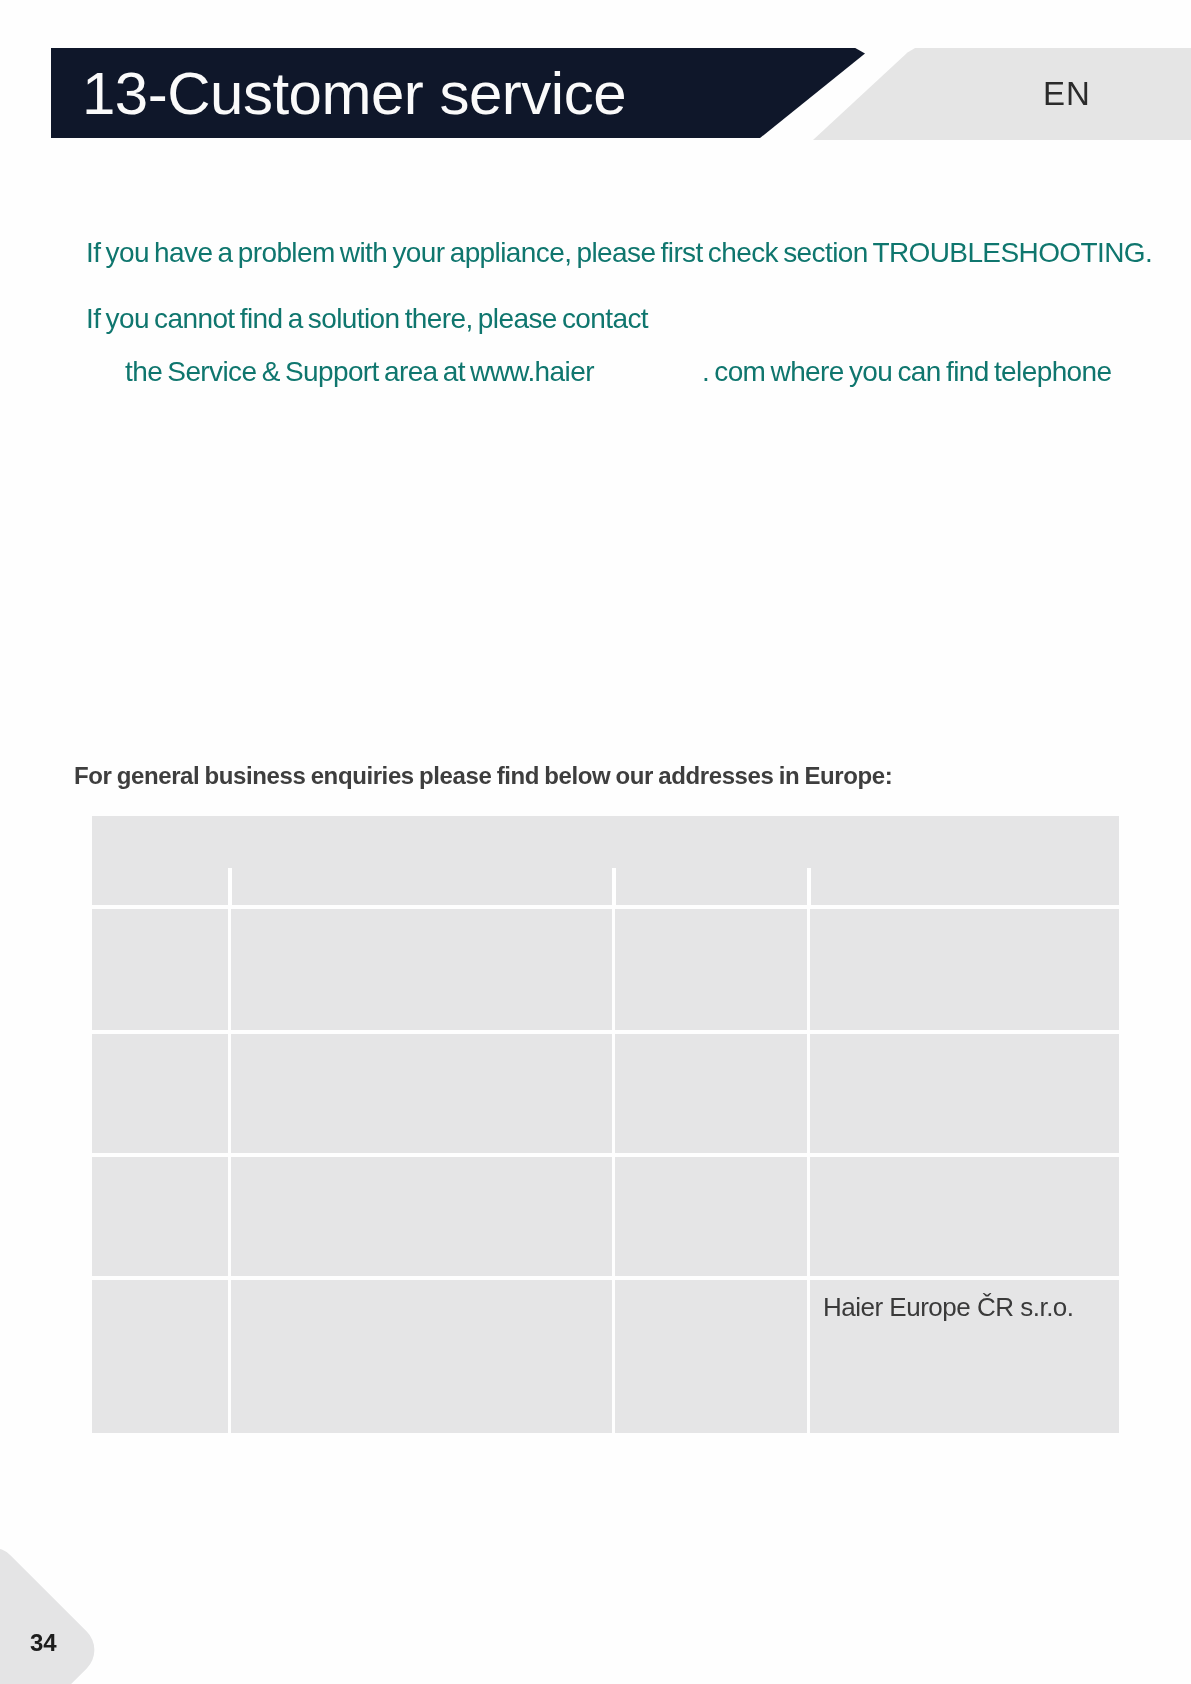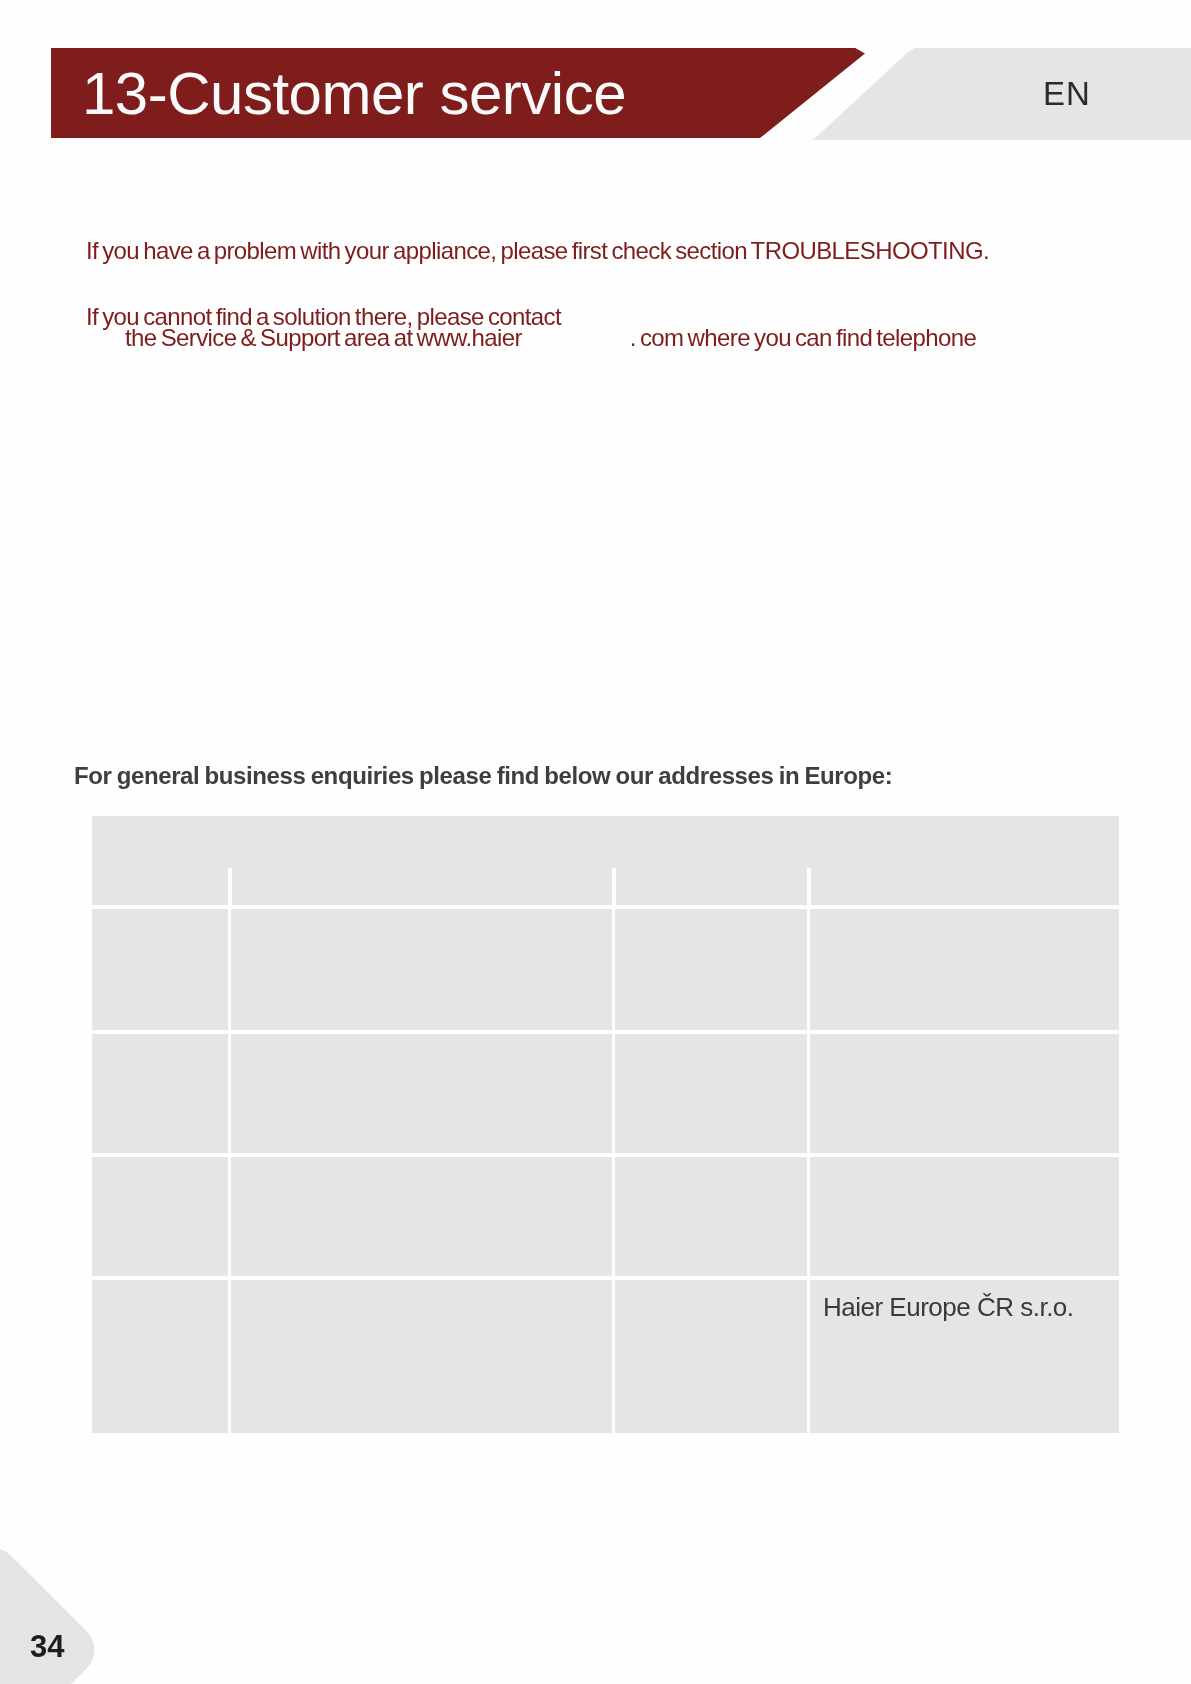--- a/index.html
+++ b/index.html
@@ -9,21 +9,21 @@
     background:#fefefe;
     font-family:"Liberation Sans", sans-serif;
     overflow:hidden;
     color:#3e3e3e;
   }
 
   
   .header-banner {
     position:absolute; left:51px; top:48px;
     width:814px; height:90px;
-    background:#7f1d1d;
+    background:#0f172a;
     clip-path:polygon(0 0, 98.8% 0, 100% 6%, 87.1% 100%, 0 100%);
     display:flex; align-items:center;
   }
   .header-title {
     padding-left:31px;
     font-size:60px; font-weight:300;
     letter-spacing:-0.5px;
     color:#fafafa;
     white-space:nowrap;
   }
@@ -36,27 +36,27 @@
   .lang-label {
     position:absolute; left:230px; top:50%;
     transform:translateY(-50%);
     font-size:33px; font-weight:300;
     letter-spacing:1px; color:#2b2b2b;
   }
 
   
   .intro-line {
     position:absolute;
-    font-size:24px; font-weight:300;
+    font-size:28px; font-weight:300;
     letter-spacing:-0.6px; word-spacing:-2px;
-    color:#7f1d1d; white-space:nowrap;
+    color:#0f766e; white-space:nowrap;
   }
   .intro-1 { left:86px;  top:237px; }
   .intro-2 { left:86px;  top:270px;margin-top:33px; }
-  .intro-3 { left:125px; top:324px; }
+  .intro-3 { left:125px; top:356px; }
   .redact-gap { display:inline-block; width:108px; }
 
   .addresses-heading {
     position:absolute; left:74px; top:762px;
     font-size:24px; font-weight:700;
     letter-spacing:-0.4px; word-spacing:-1px;
     color:#3e3e3e; white-space:nowrap;
   }
 
   
@@ -85,21 +85,21 @@
   
   .corner-shape {
     position:absolute; left:-88px; top:1570px;
     width:160px; height:160px;
     background:#e4e4e5;
     border-radius:26px;
     transform:rotate(45deg);
   }
   .page-number {
     position:absolute; left:30px; top:1629px;
-    font-size:31px; font-weight:600;
+    font-size:24px; font-weight:600;
     color:#1d1d1d;
   }
 </style>
 </head>
 <body>
 
 <div class="header-banner">
   <span class="header-title">13-Customer service</span>
 </div>
 

